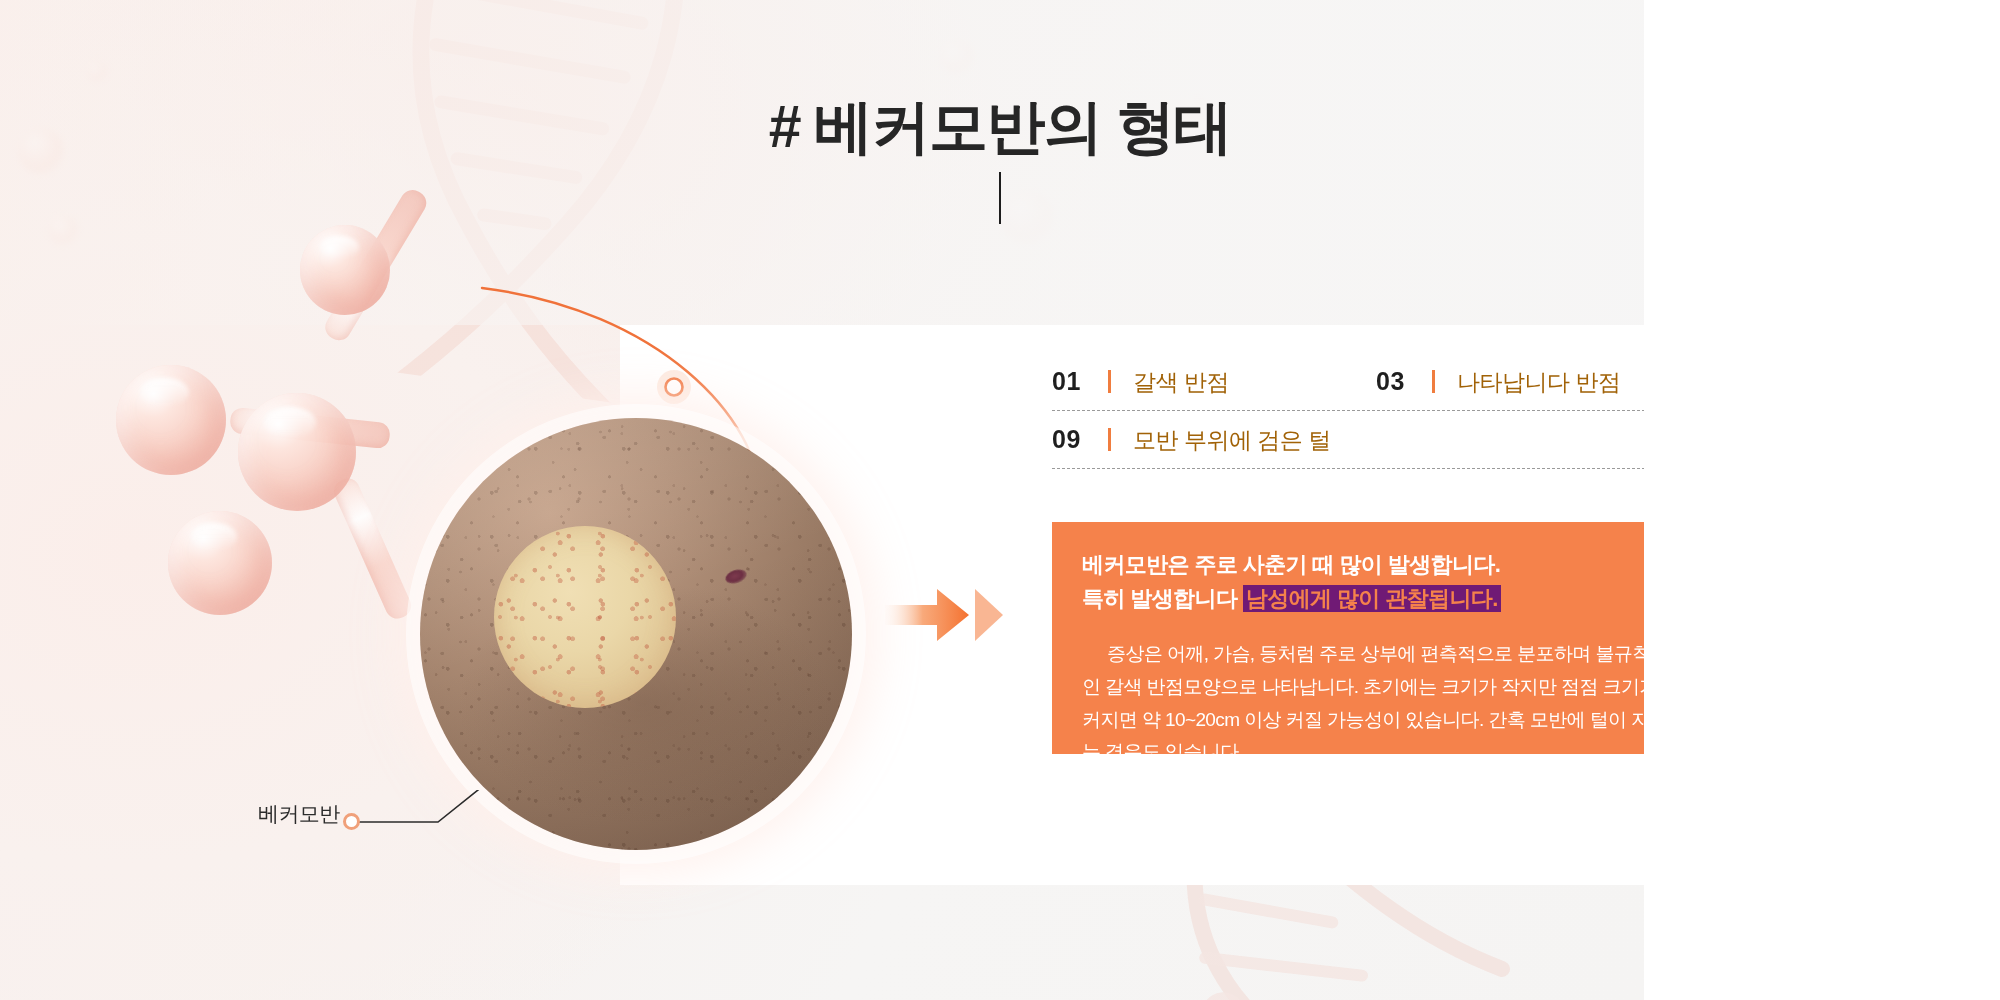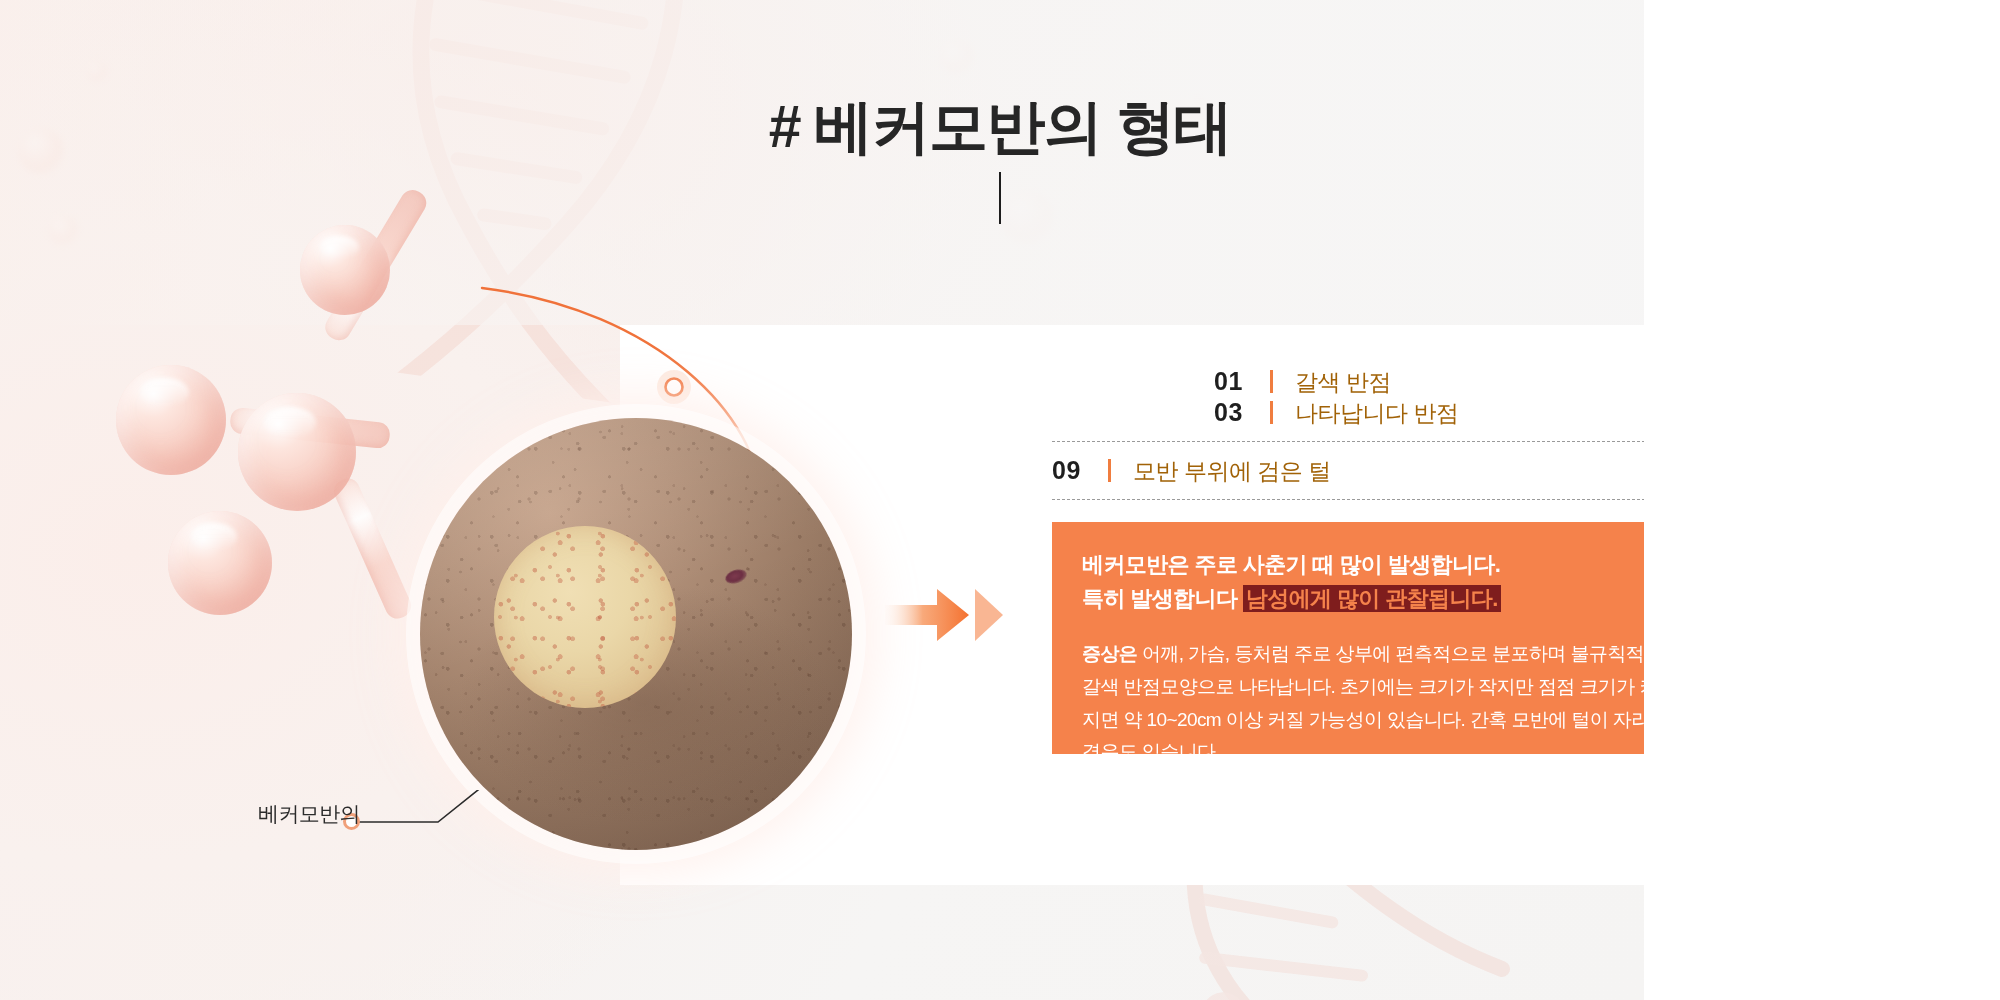--- a/index.html
+++ b/index.html
@@ -91,21 +91,20 @@
   }
 
   
   .feature-list { width: 648px; }
 
   .feature-row {
     display: flex;
     align-items: center;
     border-bottom: 1px dashed #9a9a9a;
     padding: 2px 0 12px 0;
-    flex-direction: column;
   }
   .feature-row + .feature-row { padding-top: 14px; }
 
   .feature-cell {
     display: flex;
     align-items: baseline;
   }
   .feature-cell.half { width: 50%; }
   .feature-cell.full { width: 100%; }
 
@@ -141,35 +140,35 @@
   }
 
   .callout-lead {
     font-size: 22px;
     font-weight: 700;
     color: #ffffff;
     line-height: 1.55;
     letter-spacing: -.6px;
   }
   .callout-lead .hl {
-    background: #7f1d1d;
+    background: #701a75;
     color: #f5824b;
     padding: 1px 3px;
     box-decoration-break: clone;
     -webkit-box-decoration-break: clone;
   }
 
   .callout-body {
     margin-top: 22px;
     font-size: 19px;
     color: #ffffff;
     line-height: 1.72;
     letter-spacing: -.6px;
   }
-  .callout-body b { font-weight: 700; }
+  .callout-body b { font-weight: 400; margin-left: 25px; }
 
   
   .arrow-group {
     position: absolute;
     left: 885px; top: 585px;
     width: 120px; height: 60px;
   }
 
   
   .skin-photo {
@@ -392,21 +391,21 @@
       <div class="nevus-speckle"></div>
     </div>
   </div>
 
   <div class="leader-wrap">
     <svg width="200" height="60" viewBox="0 0 200 60" fill="none">
       <path d="M22 32 L 108 32 L 168 -16" stroke="#2b2b2b" stroke-width="1.6" fill="none"></path>
     </svg>
   </div>
   <div class="leader-dot"></div>
-  <div class="leader-label">베커모반의</div>
+  <div class="leader-label">베커모반</div>
 
   <div class="arrow-group">
     <svg width="120" height="60" viewBox="0 0 120 60" fill="none">
       <defs>
         <linearGradient id="arrGrad" x1="0" y1="0" x2="1" y2="0">
           <stop offset="0%" stop-color="#fdf0e9" stop-opacity="0.15"></stop>
           <stop offset="45%" stop-color="#f79a63" stop-opacity="0.85"></stop>
           <stop offset="100%" stop-color="#f4712f" stop-opacity="1"></stop>
         </linearGradient>
       </defs>

